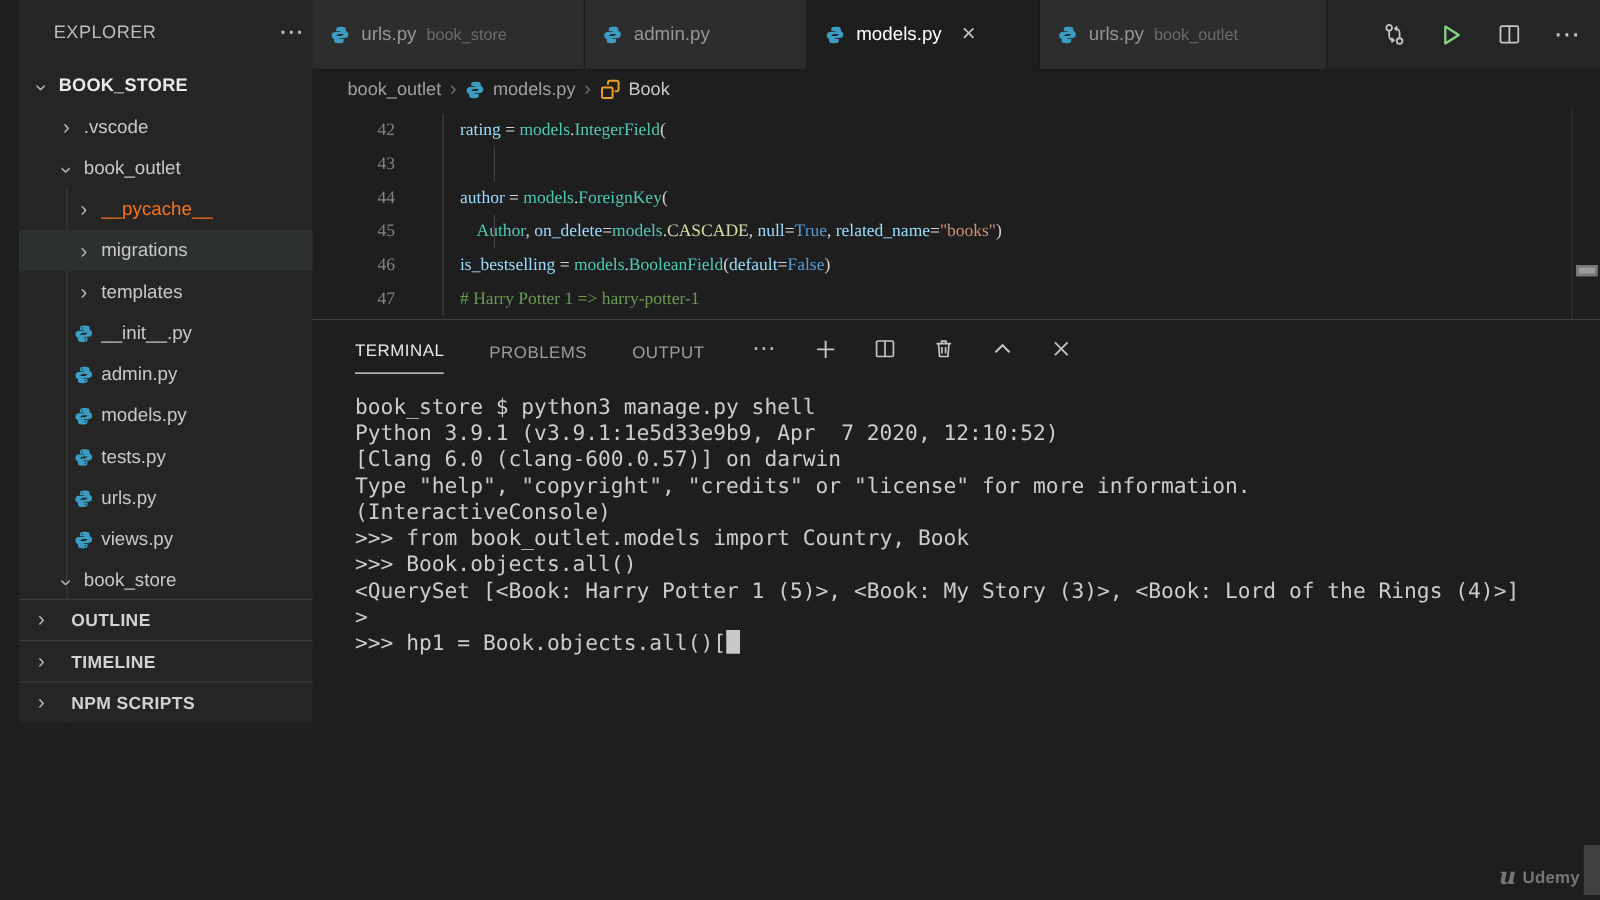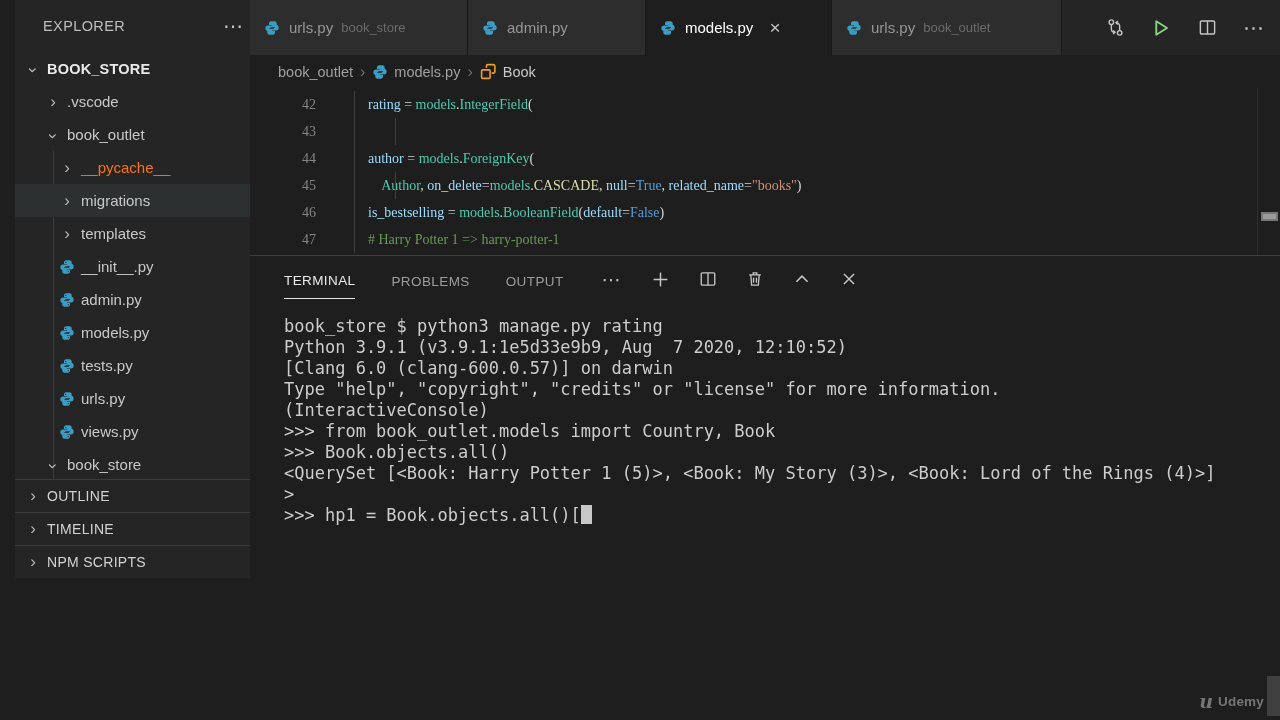--- a/index.html
+++ b/index.html
@@ -23,21 +23,21 @@
   .row.d2 { padding-left:44px; }
   .row.d2f { padding-left:44px; }
   .row.dim .lbl { color:#f97316; }
   .row.hl { background:#2c3031; }
   .pyicon { width:16px; height:16px; flex:0 0 16px; }
   .guide { position:absolute; width:1px; background:#3c3c3c; left:38px; }
   .partial-row { height:14px; padding-left:40px; overflow:hidden; }
   .pyicon-sliver { display:block; margin-top:8px; width:15px; height:6px; border-radius:3px 3px 0 0; background:#3c9dc4; }
   .sb-bottom { position:absolute; left:0; bottom:0; width:250px; }
   .sb-section { display:flex; align-items:center; height:33px; padding-left:10px; border-top:1px solid #3c3c3c; background:#252526; }
-  .sb-section .lbl { margin-left:6px; font-weight:normal; font-size:14px; color:#d2d2d2; letter-spacing:.3px; }
+  .sb-section .lbl { margin-left:16px; font-weight:bold; font-size:14px; color:#d2d2d2; letter-spacing:.3px; }
 
   
   .main { position:absolute; left:250px; top:0; width:1030px; height:720px; }
 
   
   .tabbar { display:flex; height:55px; background:#252526; align-items:stretch; }
   .tab { display:flex; align-items:center; padding:0 14px; background:#2d2d2d; border-right:1px solid #191919; cursor:pointer; }
   .tab .tlabel { margin-left:9px; font-size:15px; color:#969696; white-space:nowrap; }
   .tab .tdesc { margin-left:8px; font-size:13px; color:#6b6b6b; white-space:nowrap; }
   .tab.active { background:#1e1e1e; }
@@ -364,22 +364,22 @@
           <span class="abtn">
             <svg viewBox="0 0 16 16" width="18" height="18" stroke="#c5c5c5" stroke-width="1.3">
                 <line x1="3.5" y1="3.5" x2="12.5" y2="12.5"></line>
                 <line x1="12.5" y1="3.5" x2="3.5" y2="12.5"></line>
               </svg>
           </span>
         </div>
       </div>
 
       <div class="terminal">
-        <div class="tline"><span>book_store $ python3 manage.py rating</span></div>
-        <div class="tline"><span>Python 3.9.1 (v3.9.1:1e5d33e9b9, Aug  7 2020, 12:10:52)</span></div>
+        <div class="tline"><span>book_store $ python3 manage.py shell</span></div>
+        <div class="tline"><span>Python 3.9.1 (v3.9.1:1e5d33e9b9, Apr  7 2020, 12:10:52)</span></div>
         <div class="tline"><span>[Clang 6.0 (clang-600.0.57)] on darwin</span></div>
         <div class="tline"><span>Type "help", "copyright", "credits" or "license" for more information.</span></div>
         <div class="tline"><span>(InteractiveConsole)</span></div>
         <div class="tline"><span>&gt;&gt;&gt; from book_outlet.models import Country, Book</span></div>
         <div class="tline"><span>&gt;&gt;&gt; Book.objects.all()</span></div>
         <div class="tline"><span>&lt;QuerySet [&lt;Book: Harry Potter 1 (5)&gt;, &lt;Book: My Story (3)&gt;, &lt;Book: Lord of the Rings (4)&gt;]</span></div>
         <div class="tline"><span>&gt;</span></div>
         <div class="tline"><span>&gt;&gt;&gt; hp1 = Book.objects.all()[</span><span class="cursor"></span></div>
       </div>
     </div>

